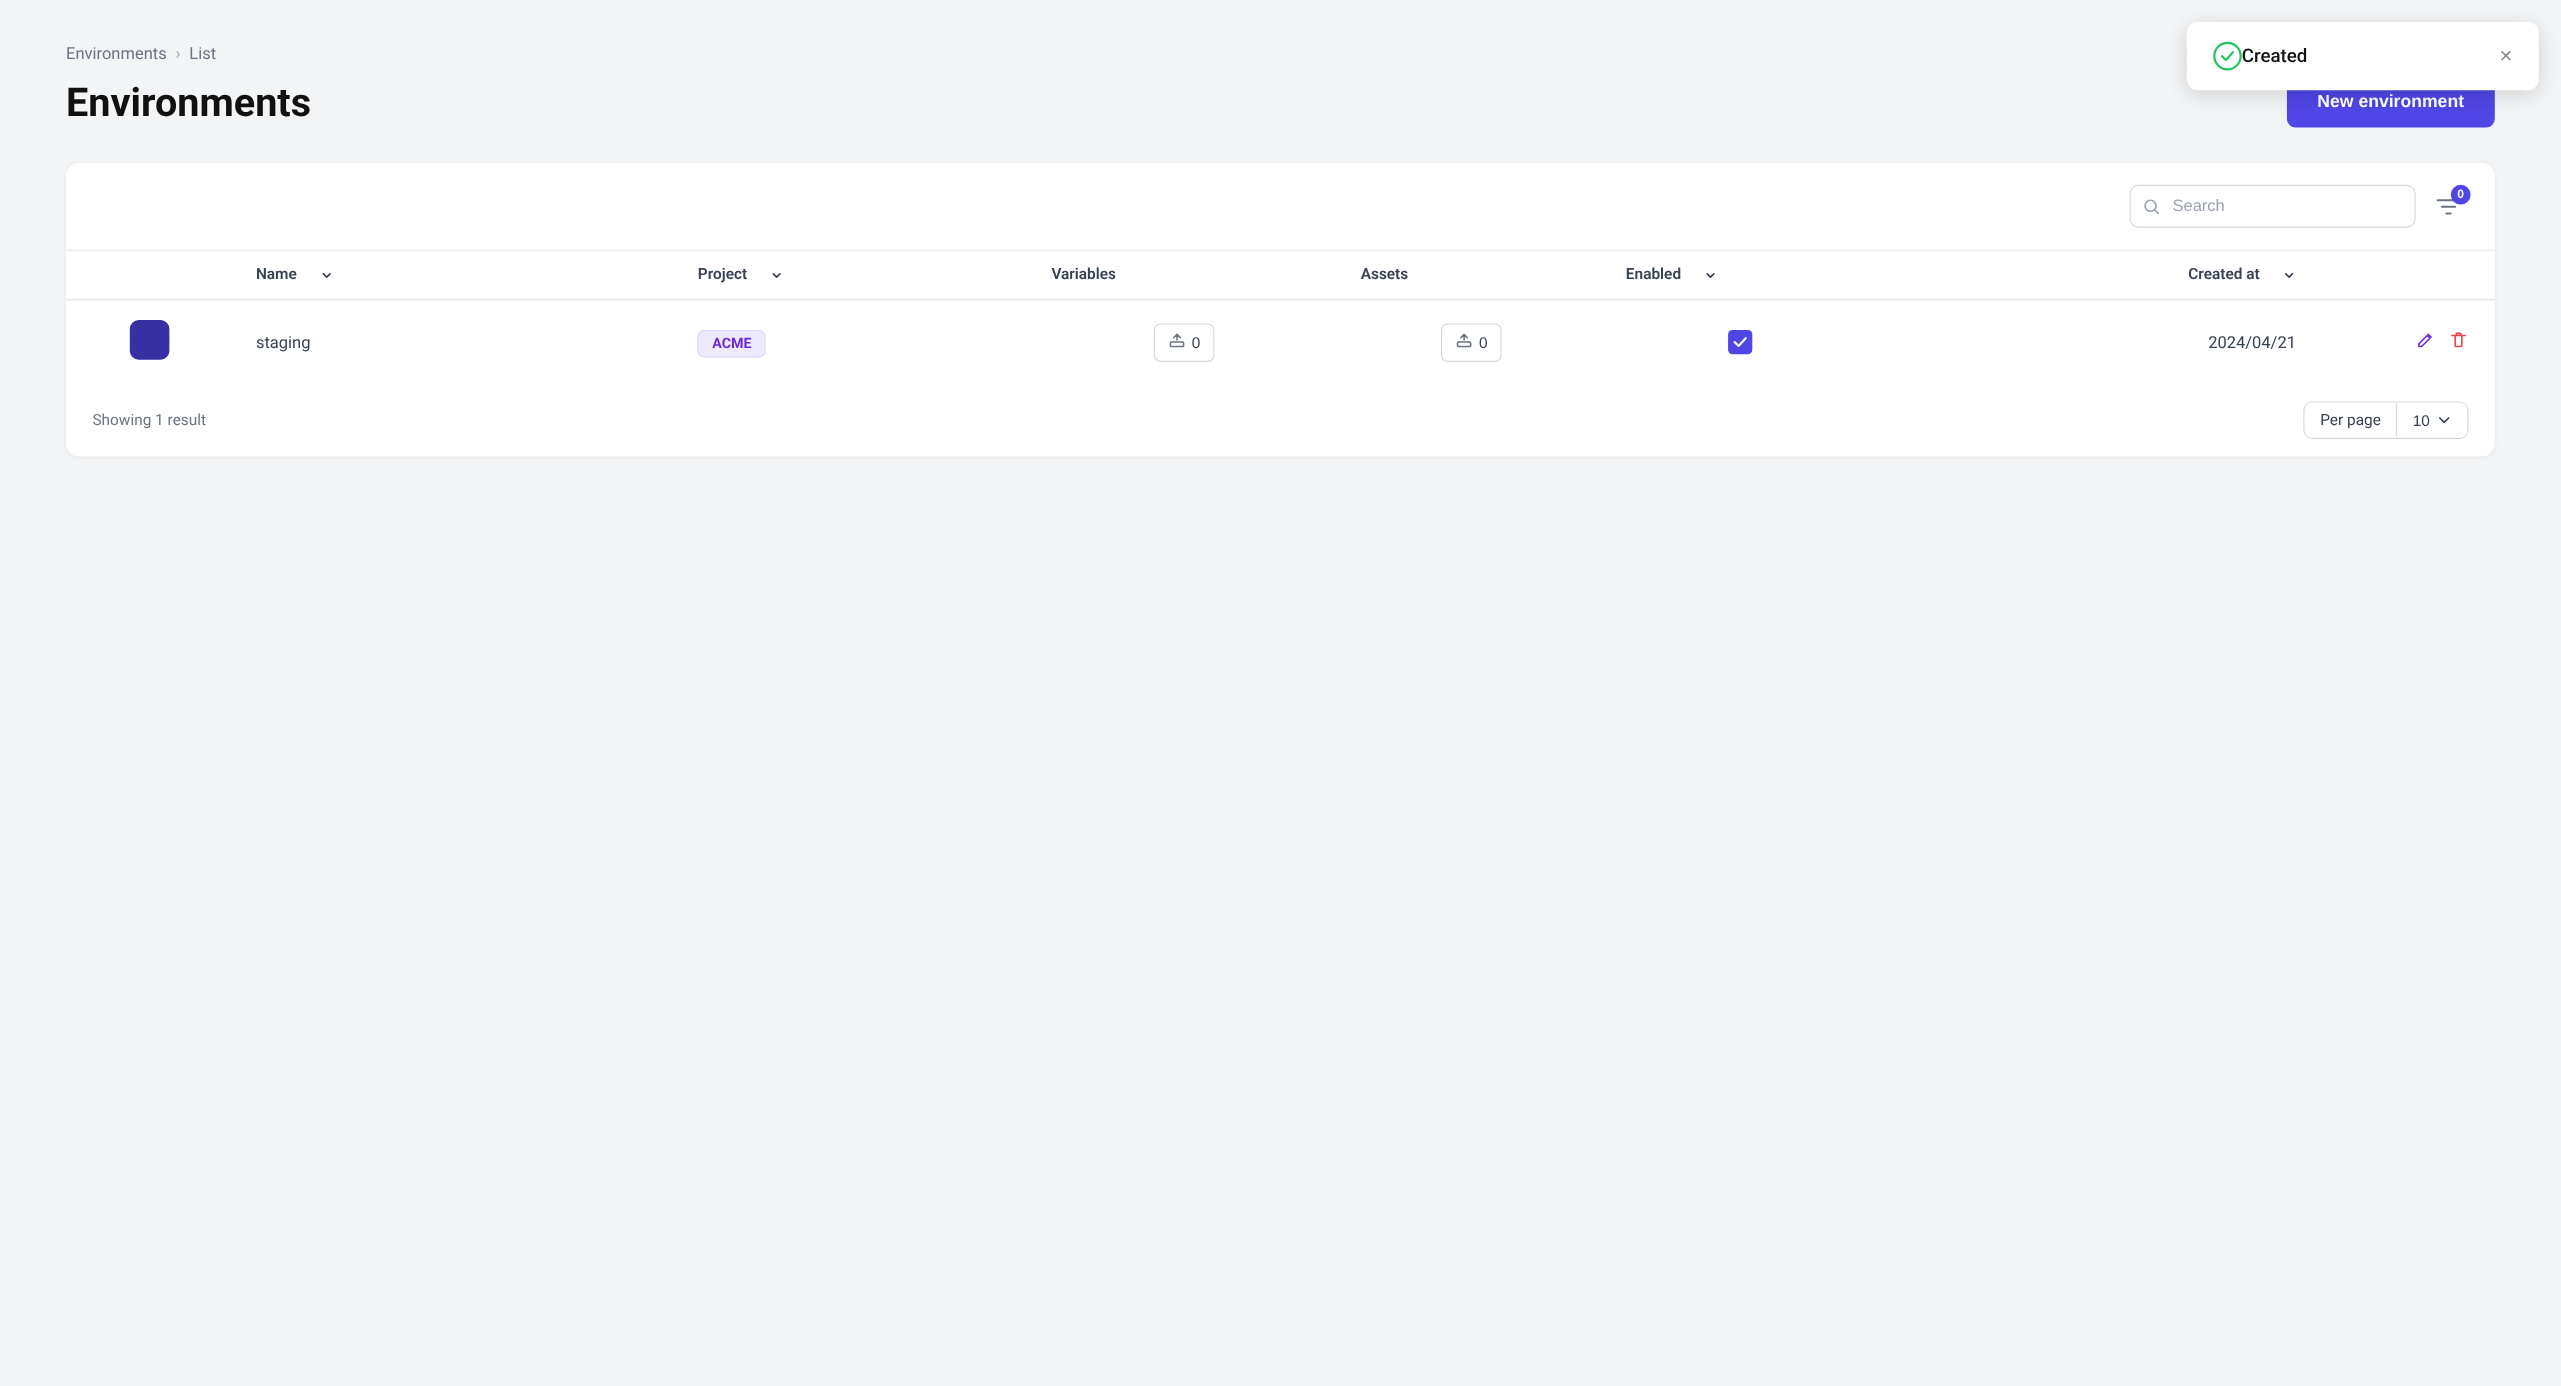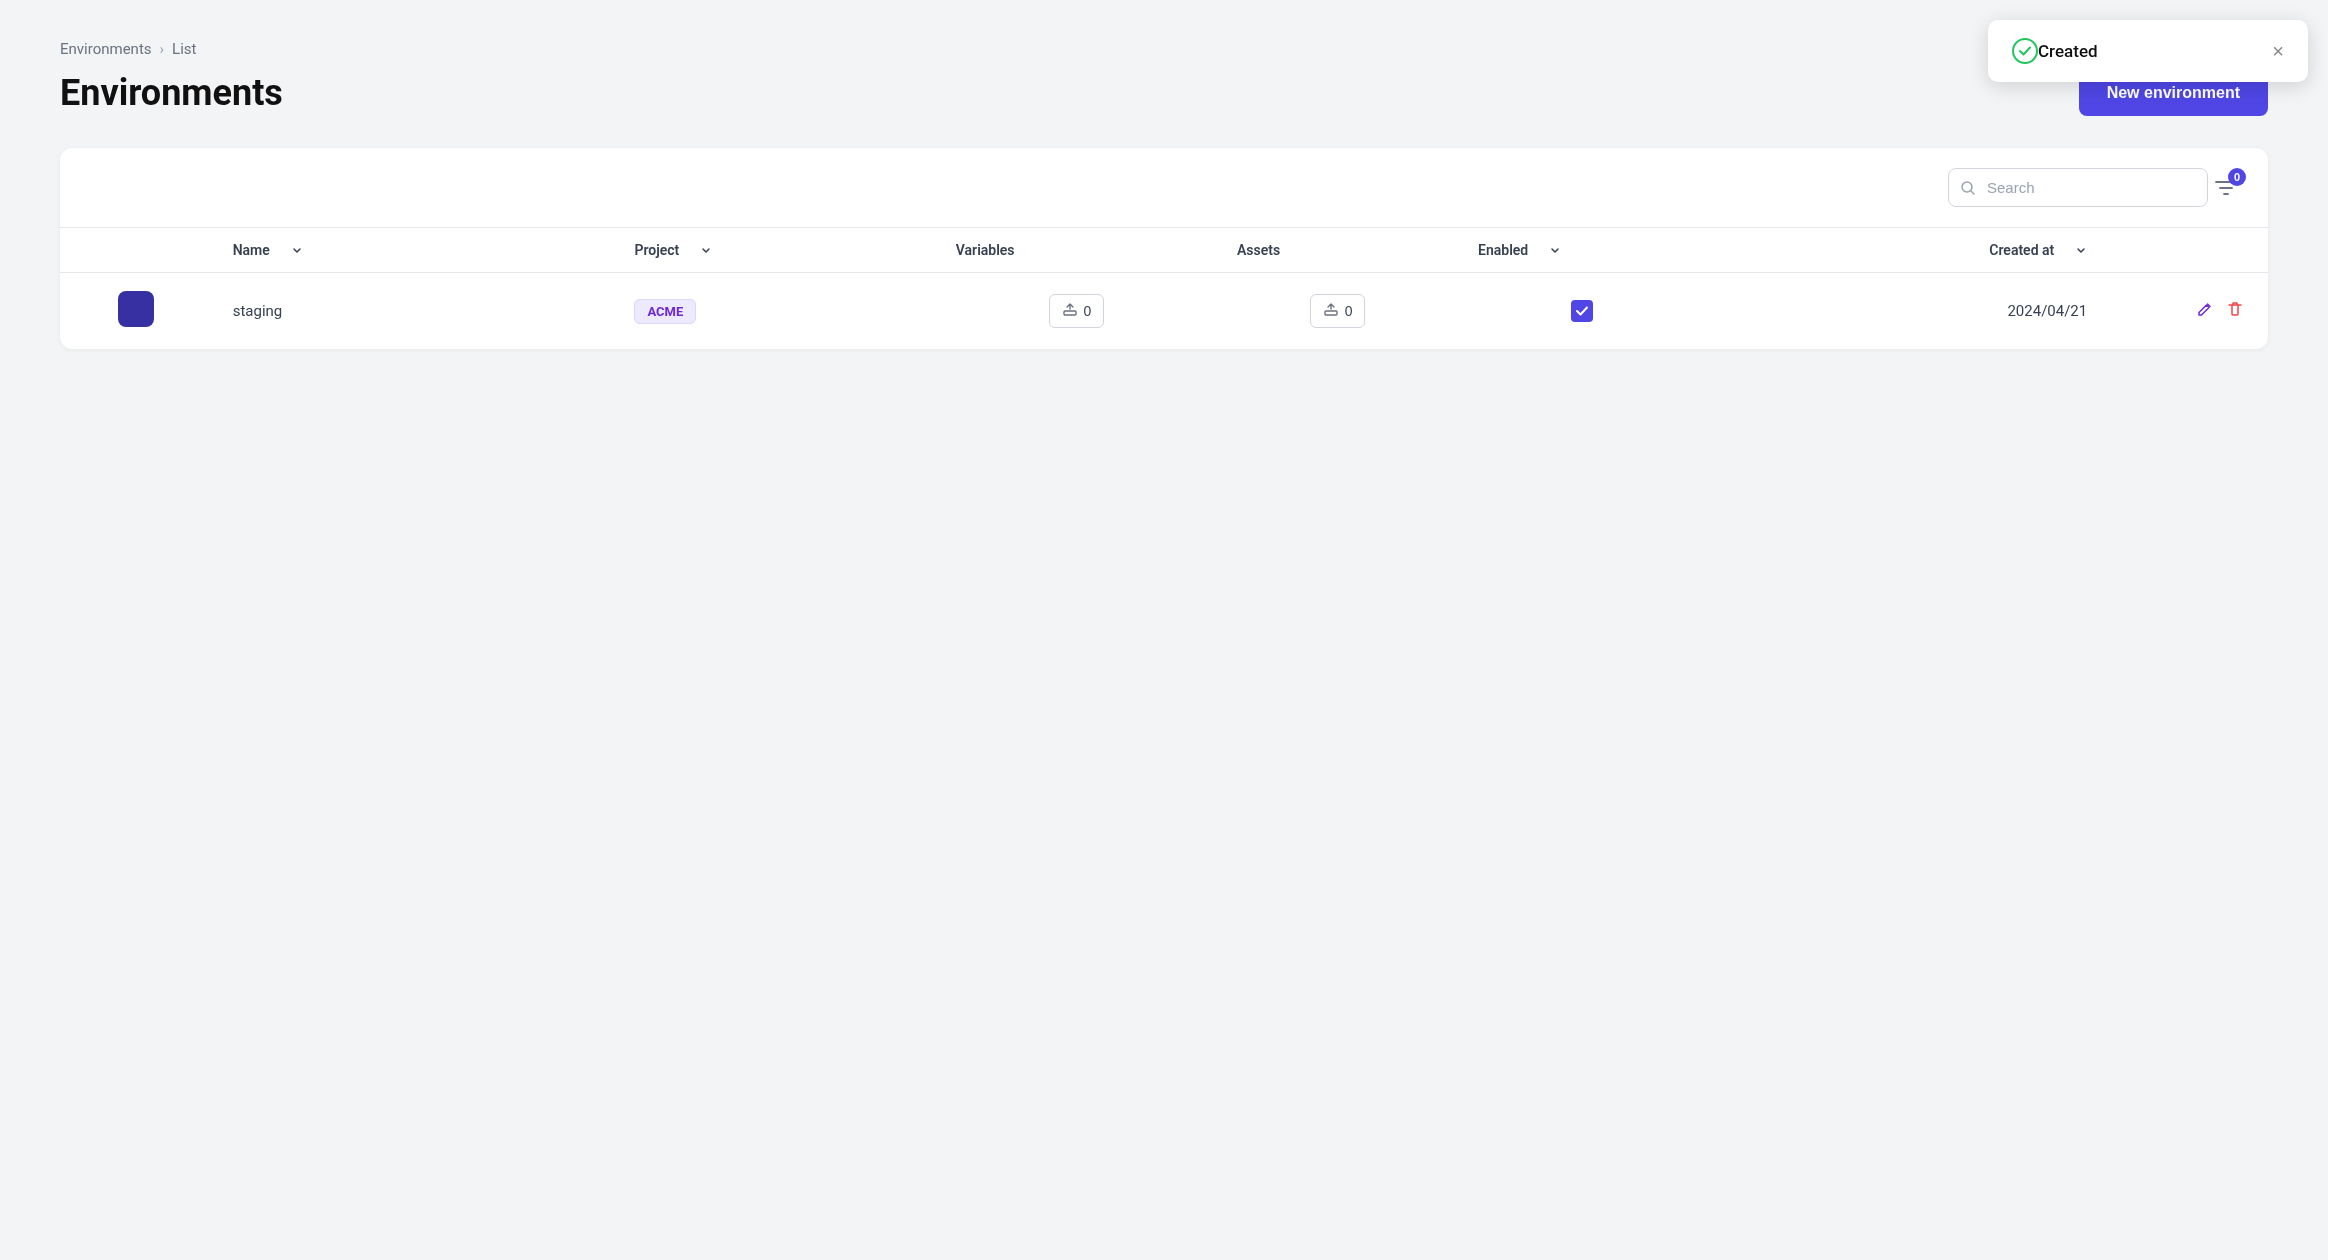--- a/index.html
+++ b/index.html
@@ -105,20 +105,21 @@
       box-shadow: 0 1px 4px rgba(0,0,0,0.06);
       overflow: hidden;
     }
 
     
     .toolbar {
       display: flex;
       align-items: center;
       justify-content: flex-end;
       padding: 20px 24px;
+      gap: 12px;
       border-bottom: 1px solid #e5e7eb;
     }
     .search-wrap {
       position: relative;
       display: flex;
       align-items: center;
     }
     .search-icon-wrap {
       position: absolute;
       left: 12px;
@@ -453,15 +454,27 @@
             <button class="action-delete" title="Delete">
               <svg width="18" height="18" viewBox="0 0 18 18" fill="none" xmlns="http://www.w3.org/2000/svg">
                 <path d="M3 5h12M7 5V3h4v2M6 5v9a1 1 0 001 1h4a1 1 0 001-1V5H6z" stroke="#ef4444" stroke-width="1.5" stroke-linecap="round" stroke-linejoin="round"></path>
               </svg>
             </button>
           </td>
         </tr>
       </tbody>
     </table>
 
+    <div class="table-footer">
+      <span class="showing-text">Showing 1 result</span>
+      <div class="per-page">
+        <span class="per-page-label">Per page</span>
+        <button class="per-page-select">
+          <span>10</span>
+          <svg width="14" height="14" viewBox="0 0 14 14" fill="none">
+              <path d="M3 5l4 4 4-4" stroke="#374151" stroke-width="1.5" stroke-linecap="round" stroke-linejoin="round"></path>
+            </svg>
+        </button>
+      </div>
+    </div>
 
   </div>
 </div>
 
 </body></html>

